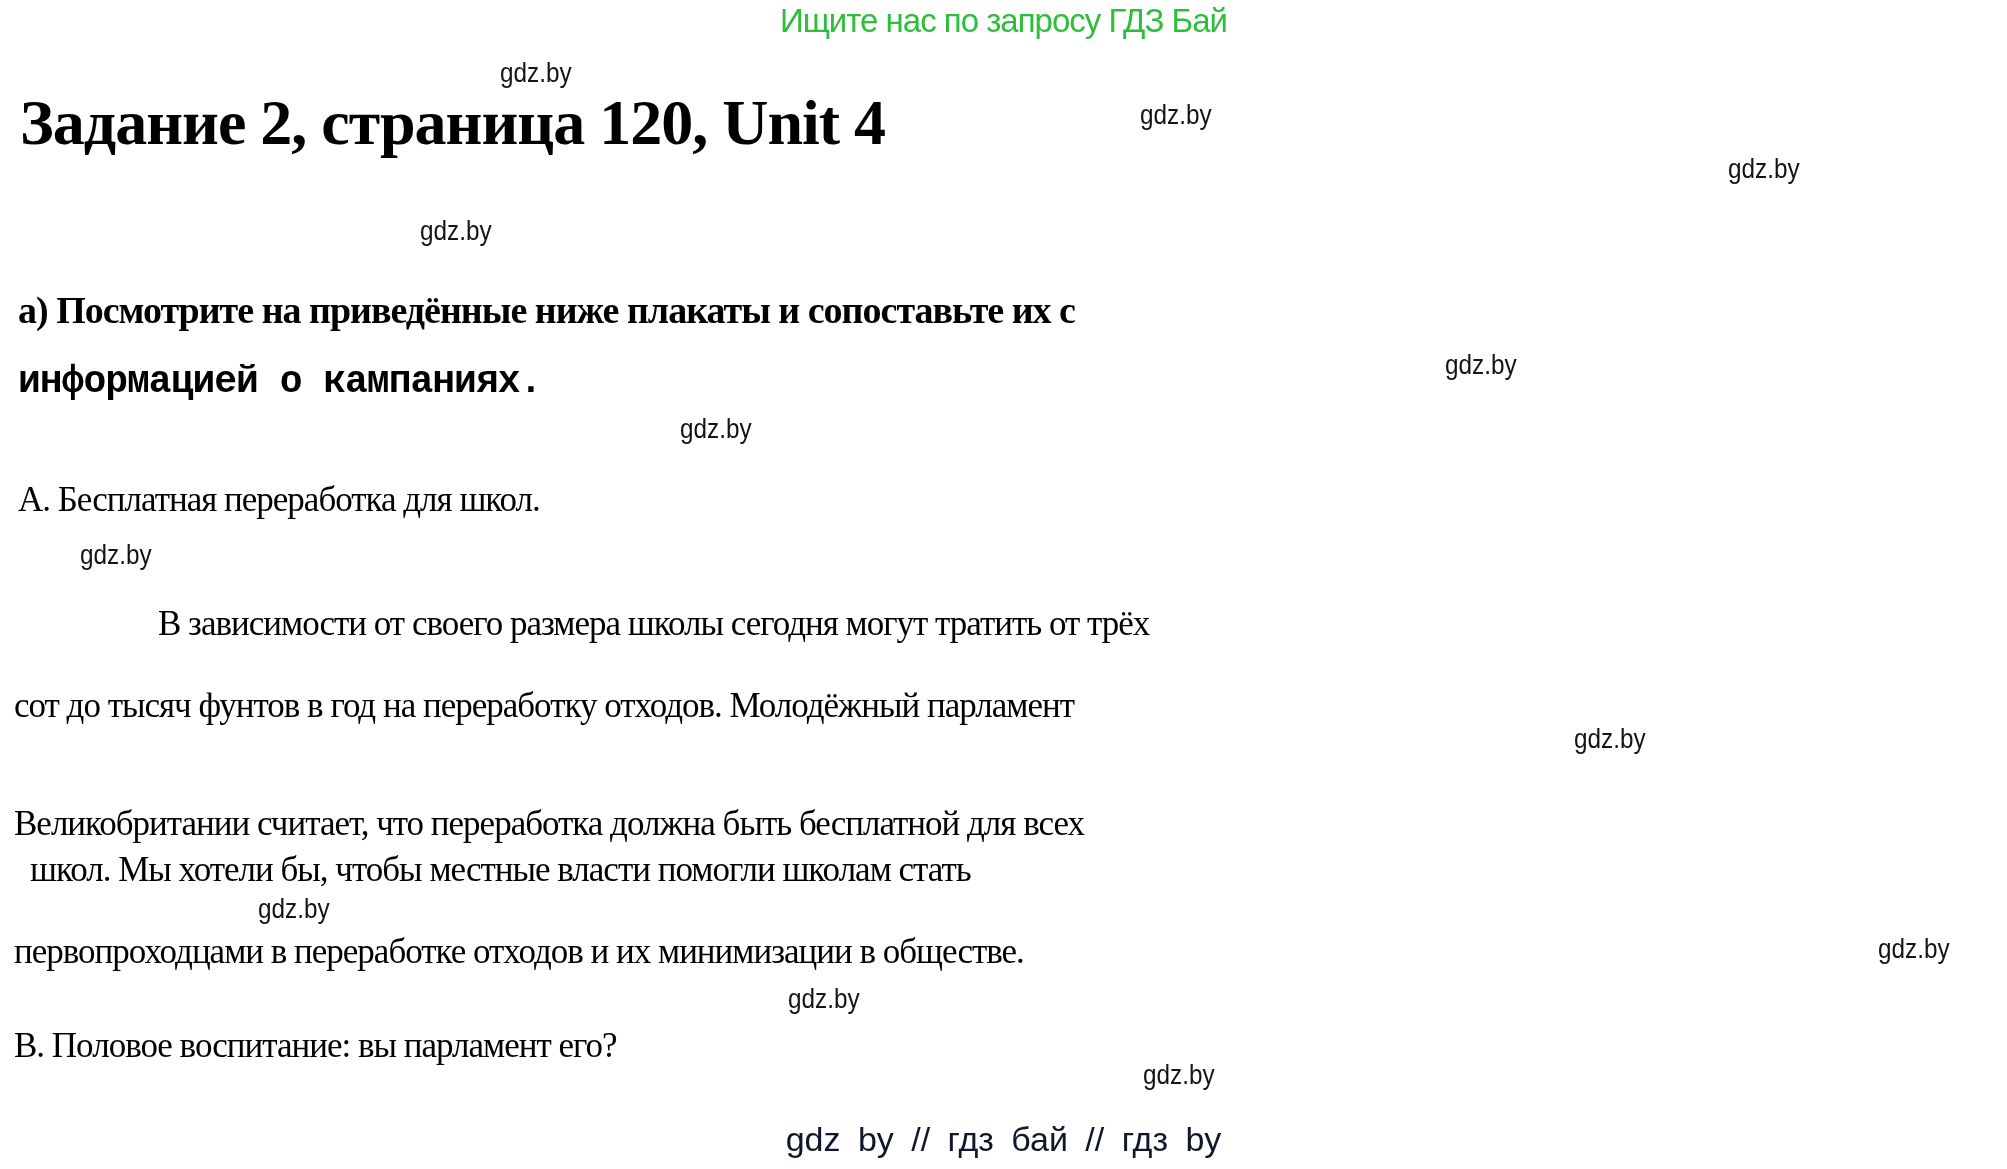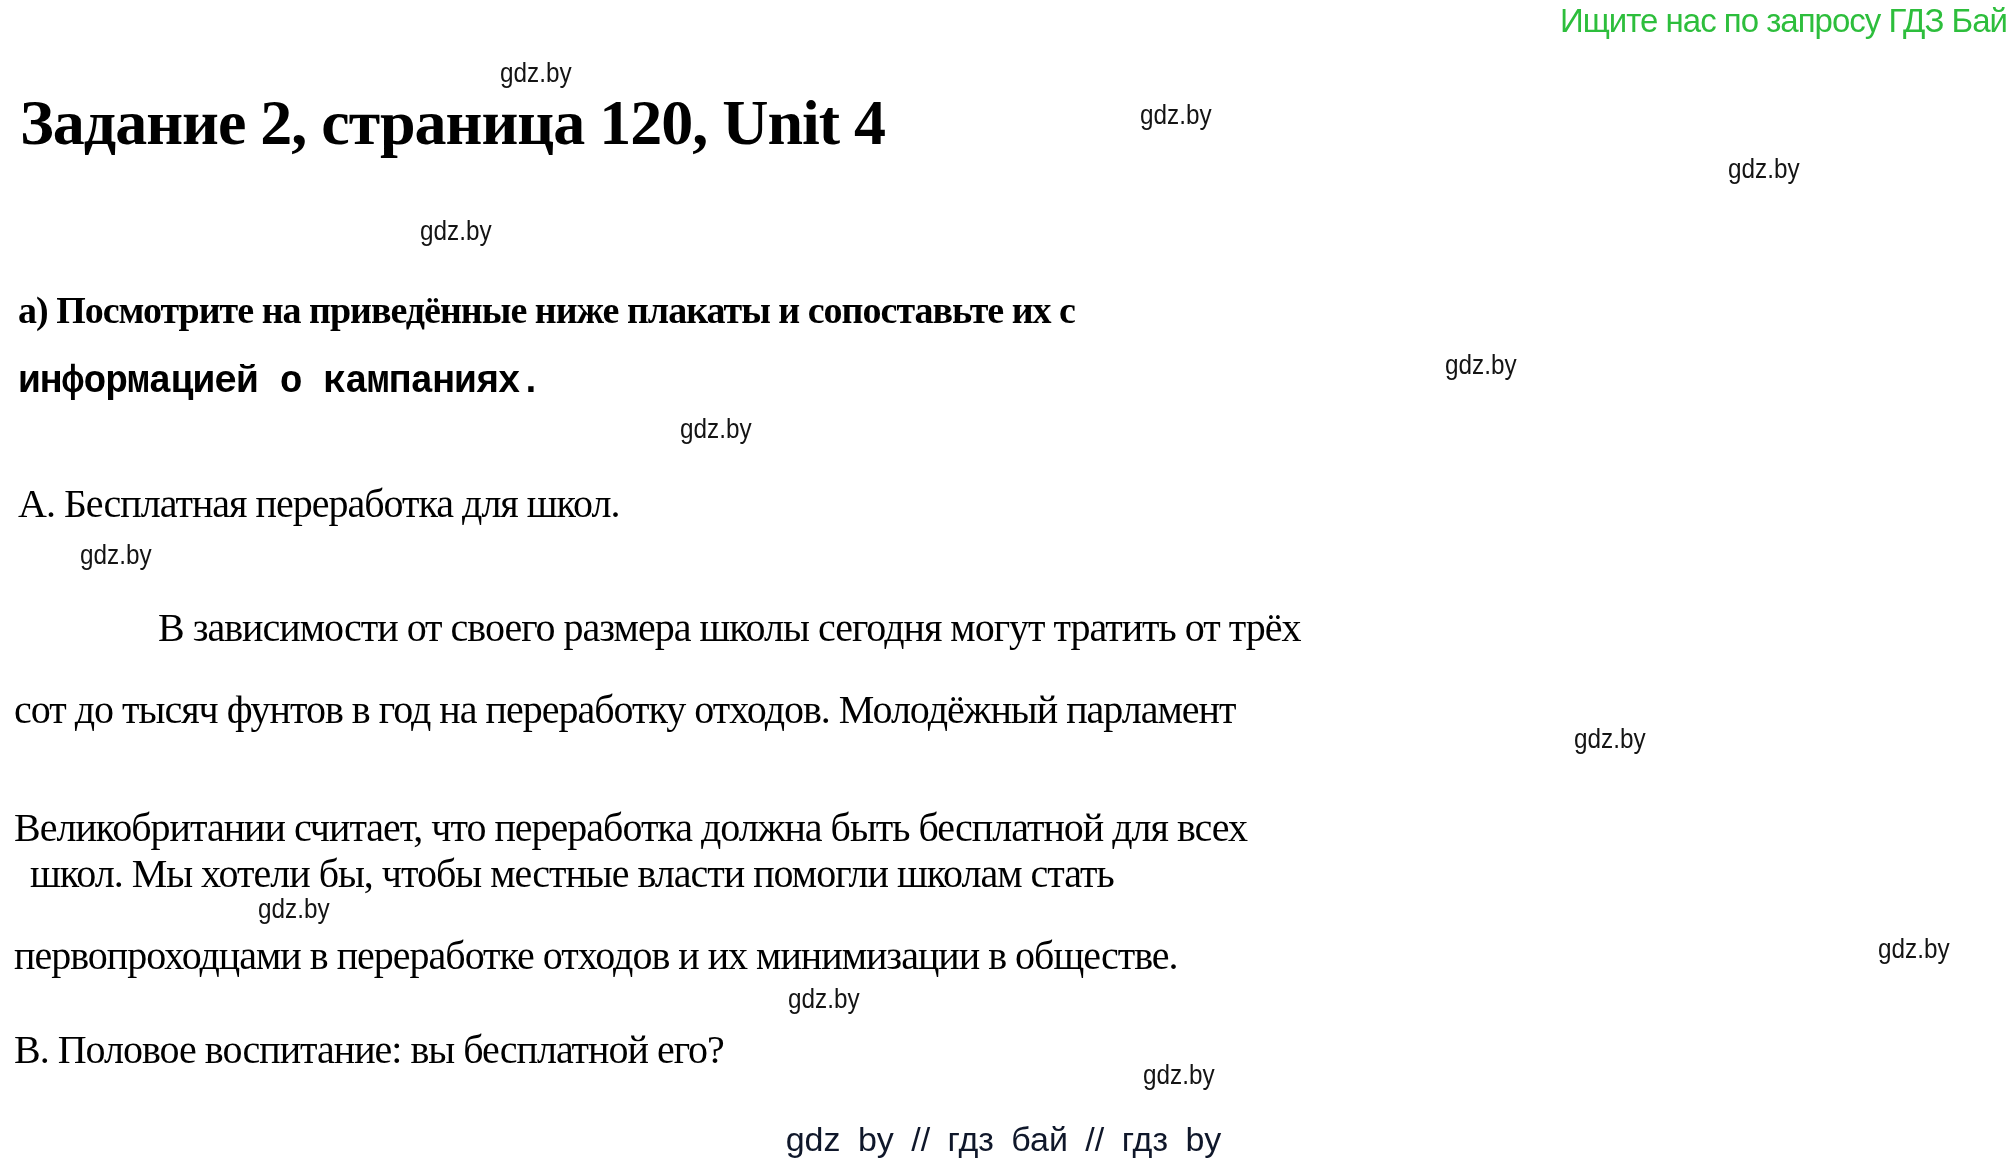--- a/index.html
+++ b/index.html
@@ -9,40 +9,40 @@
     height: 1169px;
     background: #ffffff;
     overflow: hidden;
     font-family: "Liberation Serif", serif;
     color: #000000;
   }
   .abs { position: absolute; white-space: nowrap; }
 
   .banner {
     top: 2px; left: 0; right: 0;
-    text-align: right;
+    text-align: center;
     font-family: "Liberation Sans", sans-serif;
     font-size: 33px;
     letter-spacing: -1px;
     color: #2dbe3c;
   }
   .heading {
     top: 86px; left: 20px;
     font-weight: 700;
     font-size: 64px;
     letter-spacing: -1px;
   }
   .task-line {
     left: 18px;
     font-weight: 700;
     font-size: 38px;
     letter-spacing: -1px;
   }
   .serif-line {
-    font-size: 40px;
+    font-size: 35px;
     letter-spacing: -1px;
   }
   .wm {
     position: absolute;
     font-family: "Liberation Sans", sans-serif;
     font-size: 27px;
     color: #141414;
     transform: scaleX(0.9);
     transform-origin: left center;
     white-space: nowrap;
@@ -82,17 +82,17 @@
   <div class="abs task-line" style="top:360px;font-family:Liberation Mono, monospace;">информацией о кампаниях.</div>
 
   <div class="abs serif-line" style="top:480px; left:18px;">А. Бесплатная переработка для школ.</div>
 
   <div class="abs serif-line" style="top:686px; left:14px;">сот до тысяч фунтов в год на переработку отходов. Молодёжный парламент</div>
   <div class="abs serif-line" style="top:604px; left:158px;">В зависимости от своего размера школы сегодня могут тратить от трёх</div>
   <div class="abs serif-line" style="top:804px; left:14px;">Великобритании считает, что переработка должна быть бесплатной для всех</div>
   <div class="abs serif-line" style="top:850px; left:14px;margin-left:16px;">школ. Мы хотели бы, чтобы местные власти помогли школам стать</div>
   <div class="abs serif-line" style="top:932px; left:14px;">первопроходцами в переработке отходов и их минимизации в обществе.</div>
 
-  <div class="abs serif-line" style="top:1026px; left:14px;">В. Половое воспитание: вы бесплатной его?</div>
+  <div class="abs serif-line" style="top:1026px; left:14px;">В. Половое воспитание: вы парламент его?</div>
 
   <div class="abs footer">gdz by // гдз бай // гдз by</div>
 
 </div>
 
 </body></html>

